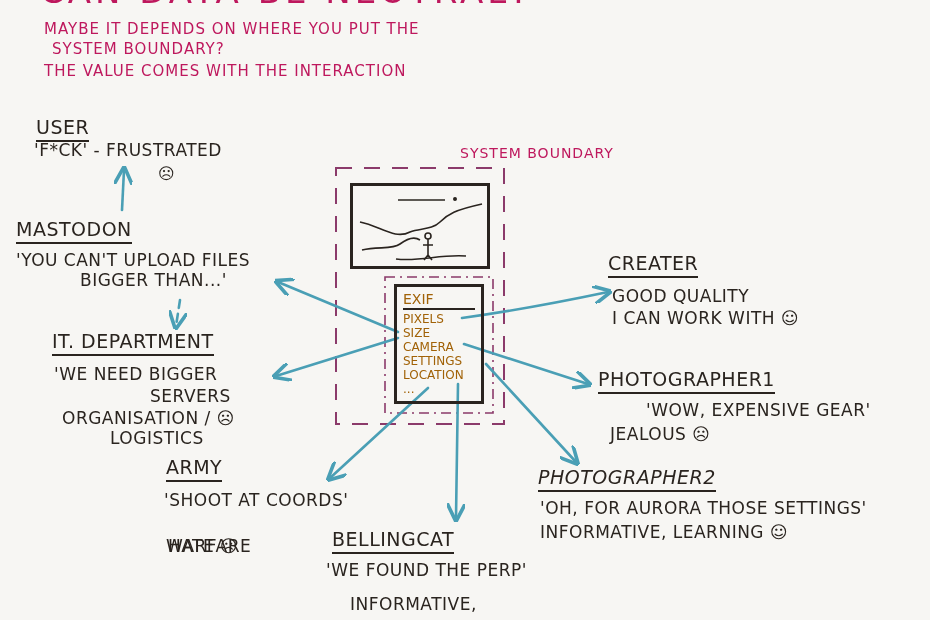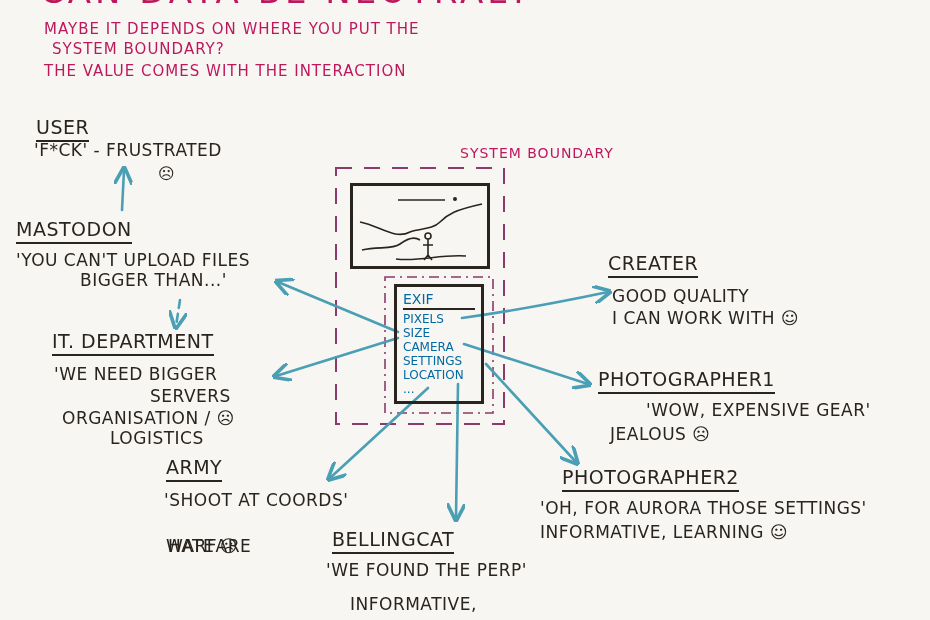--- a/index.html
+++ b/index.html
@@ -11,21 +11,21 @@
   .hand { position:absolute; color:#2a241f; text-transform:uppercase; letter-spacing:0.5px; line-height:1.05; white-space:nowrap; }
   .purple { color:#be185d; }
   .title { font-size:34px; top:-26px; left:40px; letter-spacing:4px; }
   .sub { font-size:15px; letter-spacing:1px; }
   .head { font-size:19px; border-bottom:2px solid #2a241f; padding-bottom:2px; letter-spacing:0.5px; }
   .quote { font-size:17px; }
   svg.overlay { position:absolute; left:0; top:0; }
   .exif-box {
     position:absolute; left:394px; top:284px; width:90px; height:120px;
     border:3px solid #2a241f; background:transparent; box-sizing:border-box;
-    padding:4px 6px; font-size:12px; color:#0369a1; text-transform:uppercase; line-height:1.18;
+    padding:4px 6px; font-size:12px; color:#a16207; text-transform:uppercase; line-height:1.18;
   }
   .exif-head { font-size:14px; border-bottom:2px solid #2a241f; margin-bottom:2px; }
   .photo-box {
     position:absolute; left:350px; top:183px; width:140px; height:86px;
     border:3px solid #2a241f; box-sizing:border-box;
   }
   .smile { font-size:16px; }
 </style>
 </head>
 <body>
@@ -107,15 +107,15 @@
 <div class="hand quote" style="left:350px;top:596px;">informative,</div>
 
 <div class="hand head" style="left:608px;top:254px;">Creater</div>
 <div class="hand quote" style="left:612px;top:288px;">Good quality</div>
 <div class="hand quote" style="left:612px;top:310px;">I can work with ☺</div>
 
 <div class="hand head" style="left:598px;top:370px;">Photographer1</div>
 <div class="hand quote" style="left:598px;top:402px;margin-left:48px;">'Wow, expensive gear'</div>
 <div class="hand quote" style="left:602px;top:426px;margin-left:8px;">jealous ☹</div>
 
-<div class="hand head" style="left:562px;top:468px;">Photographer2</div>
+<div class="hand head" style="left:538px;top:468px;font-style:italic;">Photographer2</div>
 <div class="hand quote" style="left:540px;top:500px;">'Oh, for aurora those settings'</div>
 <div class="hand quote" style="left:540px;top:524px;">informative, learning ☺</div>
 
 </body></html>

